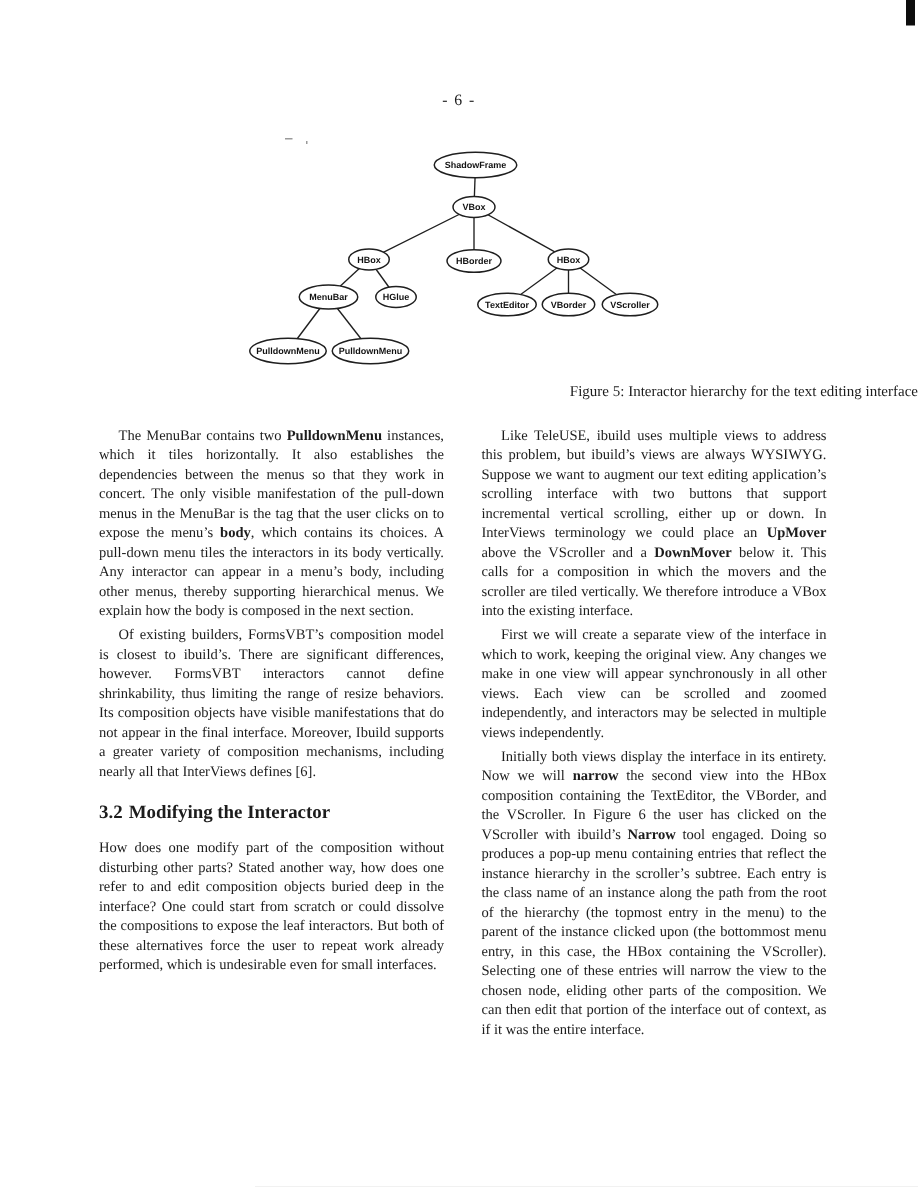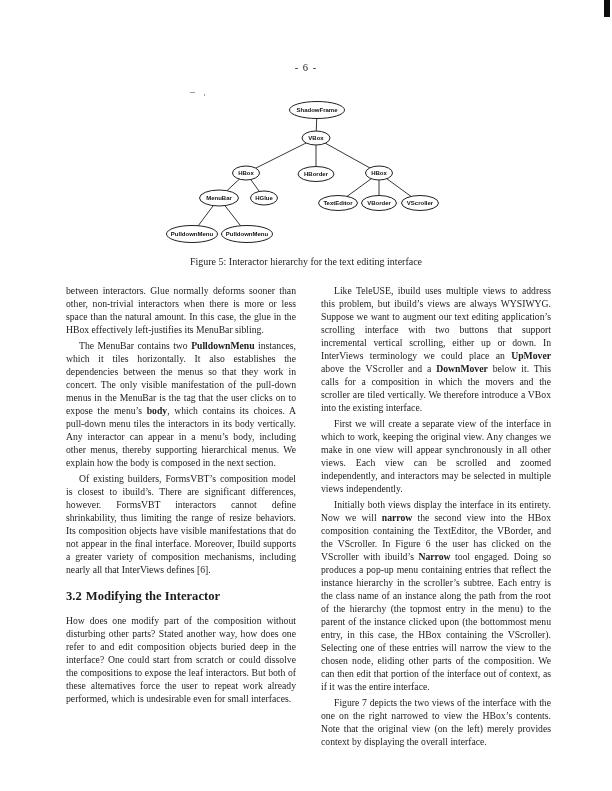--- a/index.html
+++ b/index.html
@@ -25,21 +25,21 @@
   .figure-area svg{display:block;}
   .figure-area line{stroke:#1f1f1f;stroke-width:0.9;}
   .figure-area ellipse{fill:#ffffff;stroke:#1f1f1f;stroke-width:1;}
   .figure-area text{
     font-family:"Liberation Sans", sans-serif;
     font-weight:bold;font-size:6px;fill:#111;
     text-anchor:middle;
   }
   .figure-caption{
     position:absolute;top:256px;left:0;width:612px;
-    text-align:center;font-size:10px;
+    text-align:right;font-size:10px;
   }
   .columns{
     position:absolute;top:284px;left:66px;width:486px;
     display:flex;gap:25px;
   }
   .col{
     width:230px;
     font-size:9.7px;line-height:13px;
     text-align:justify;
     hyphens:auto;
@@ -126,27 +126,25 @@
           <ellipse cx="247" cy="139" rx="25.5" ry="8.5"></ellipse>
           <text x="247" y="141.2">PulldownMenu</text>
         </g>
       </svg>
   </div>
 
   <div class="figure-caption">Figure 5: Interactor hierarchy for the text editing interface</div>
 
   <div class="columns">
     <div class="col" id="col-left">
-        <p><span>between interactors.  Glue normally deforms sooner than other, non-trivial interactors when there is more or less space than the natural amount. In this case, the glue in the HBox effectively left-justifies its MenuBar sibling.</span></p>
         <p class="indent"><span>The MenuBar contains two </span><b>PulldownMenu</b><span> instances, which it tiles horizontally. It also establishes the dependencies between the menus so that they work in concert.  The only visible manifestation of the pull-down menus in the MenuBar is the tag that the user clicks on to expose the menu’s </span><b>body</b><span>, which contains its choices.  A pull-down menu tiles the interactors in its body vertically.  Any interactor can appear in a menu’s body, including other menus, thereby supporting hierarchical menus.  We explain how the body is composed in the next section.</span></p>
         <p class="indent"><span>Of existing builders, FormsVBT’s composition model is closest to ibuild’s. There are significant differences, however.  FormsVBT interactors cannot define shrinkability, thus limiting the range of resize behaviors. Its composition objects have visible manifestations that do not appear in the final interface.  Moreover, Ibuild supports a greater variety of composition mechanisms, including nearly all that InterViews defines [6].</span></p>
         <h2 class="section-heading"><span class="sec-num">3.2</span><span>Modifying the Interactor</span></h2>
         <p><span>How does one modify part of the composition without disturbing other parts?  Stated another way, how does one refer to and edit composition objects buried deep in the interface?  One could start from scratch or could dissolve the compositions to expose the leaf interactors.  But both of these alternatives force the user to repeat work already performed, which is undesirable even for small interfaces.</span></p>
       </div>
     <div class="col" id="col-right">
         <p class="indent"><span>Like TeleUSE, ibuild uses multiple views to address this problem, but ibuild’s views are always WYSIWYG.  Suppose we want to augment our text editing application’s scrolling interface with two buttons that support incremental vertical scrolling, either up or down.  In InterViews terminology we could place an </span><b>UpMover</b><span> above the VScroller and a </span><b>DownMover</b><span> below it.  This calls for a composition in which the movers and the scroller are tiled vertically. We therefore introduce a VBox into the existing interface.</span></p>
         <p class="indent"><span>First we will create a separate view of the interface in which to work, keeping the original view. Any changes we make in one view will appear synchronously in all other views.  Each view can be scrolled and zoomed independently, and interactors may be selected in multiple views independently.</span></p>
         <p class="indent"><span>Initially both views display the interface in its entirety.  Now we will </span><b>narrow</b><span> the second view into the HBox composition containing the TextEditor, the VBorder, and the VScroller. In Figure 6 the user has clicked on the VScroller with ibuild’s </span><b>Narrow</b><span> tool engaged.  Doing so produces a pop-up menu containing entries that reflect the instance hierarchy in the scroller’s subtree.  Each entry is the class name of an instance along the path from the root of the hierarchy (the topmost entry in the menu) to the parent of the instance clicked upon (the bottommost menu entry, in this case, the HBox containing the VScroller).  Selecting one of these entries will narrow the view to the chosen node, eliding other parts of the composition. We can then edit that portion of the interface out of context, as if it was the entire interface.</span></p>
-        <p class="indent"><span>Figure 7 depicts the two views of the interface with the one on the right narrowed to view the HBox’s contents. Note that the original view (on the left) merely provides context by displaying the overall interface.</span></p>
       </div>
   </div>
 
 </div>
 
 </body></html>

